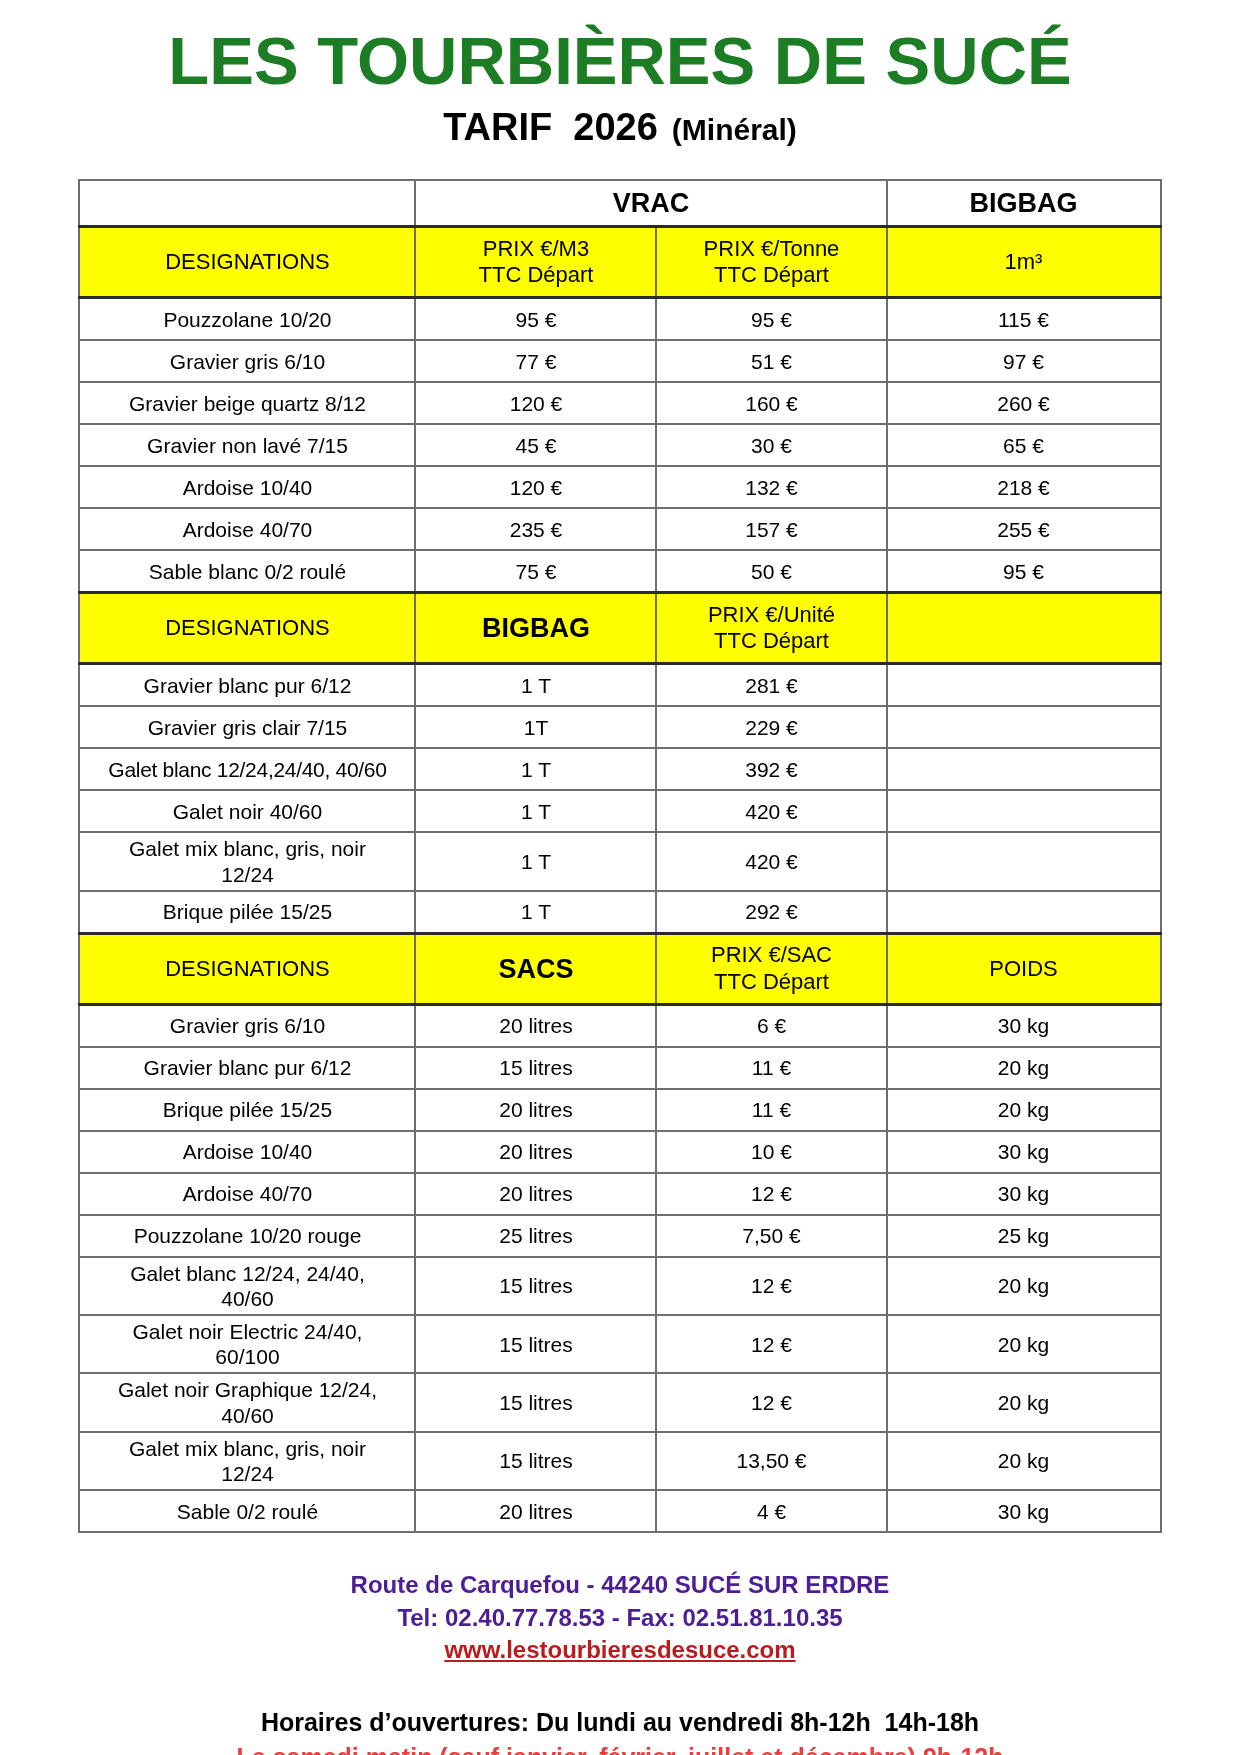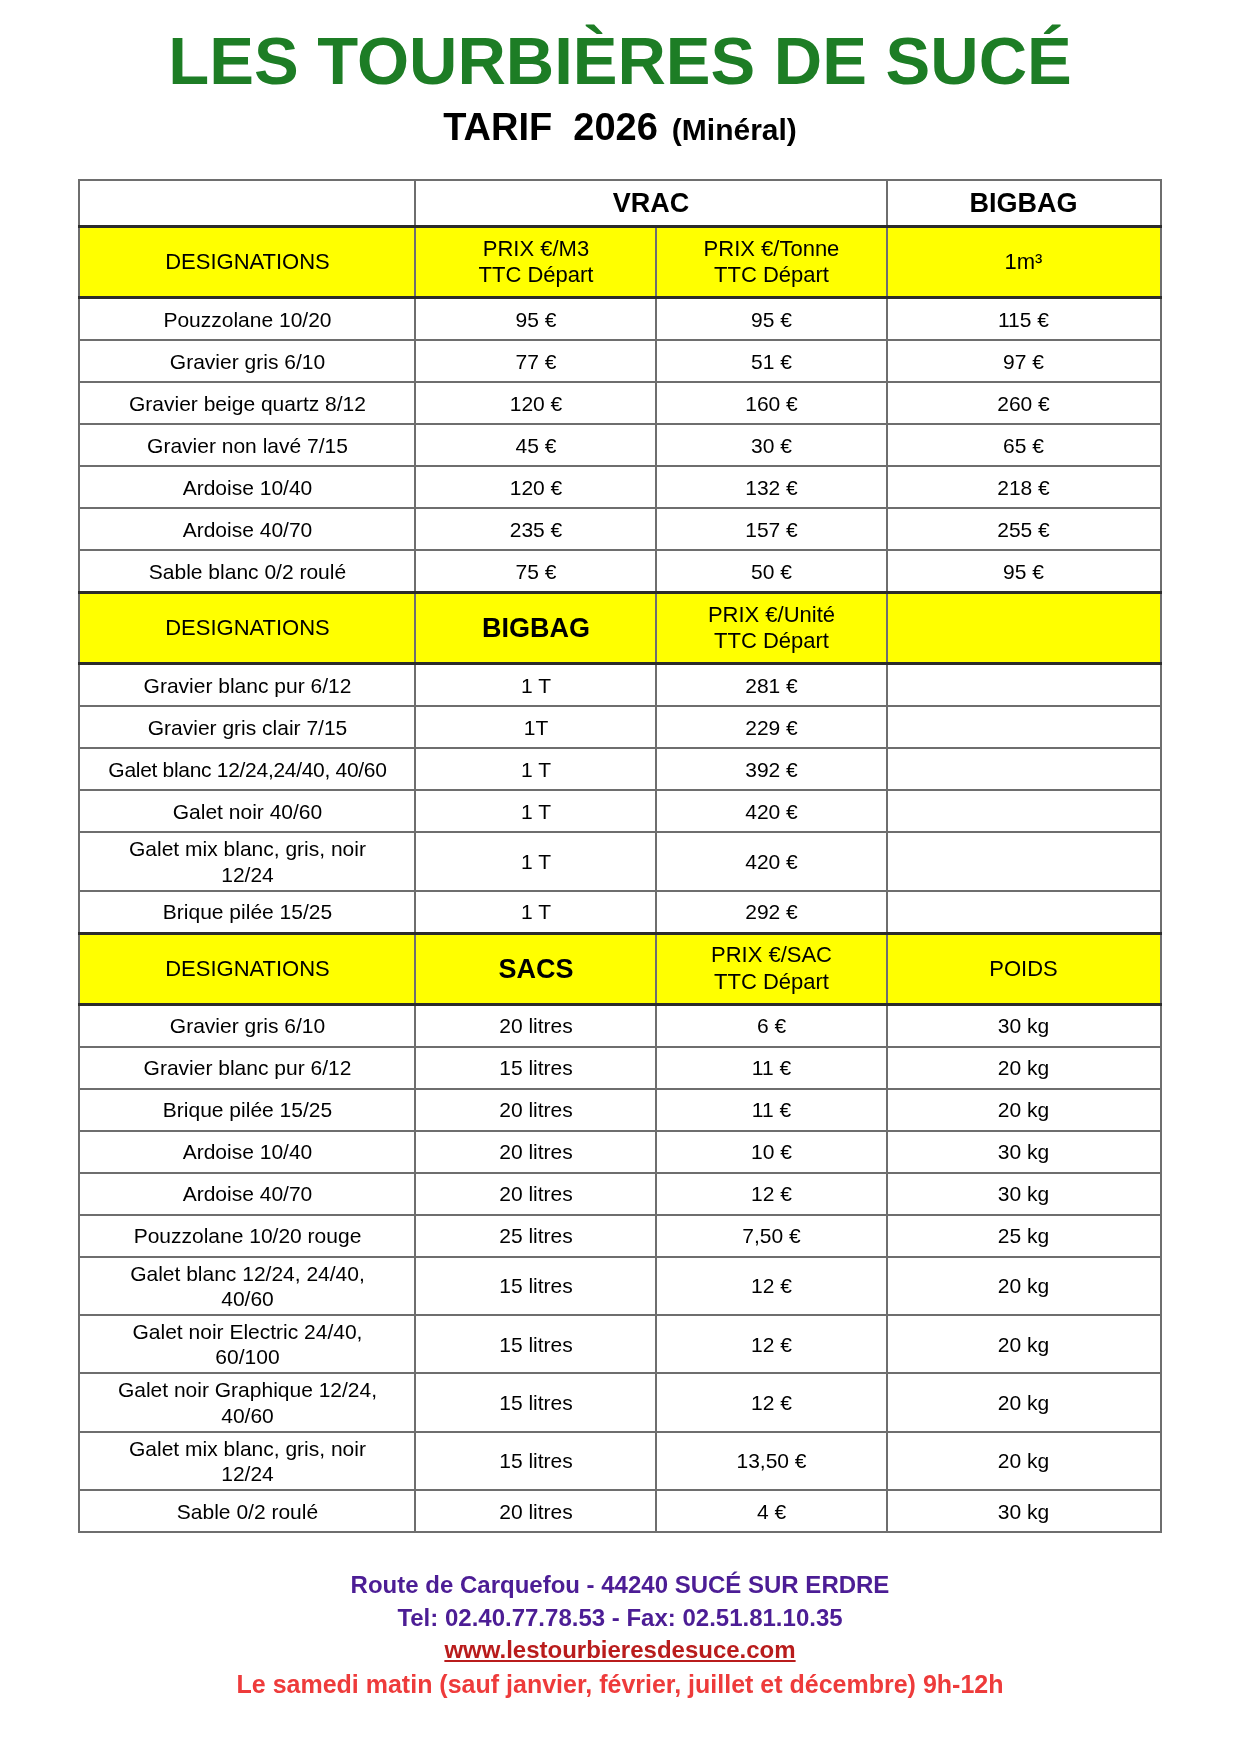--- a/index.html
+++ b/index.html
@@ -284,16 +284,17 @@
         </tr>
       </tbody>
   </table>
 
   <div class="footer">
     <div class="footer-green">Route de Carquefou - 44240 SUCÉ SUR ERDRE</div>
     <div class="footer-green">Tel: 02.40.77.78.53 - Fax: 02.51.81.10.35</div>
     <div class="website-row">
       <a class="website-link">www.lestourbieresdesuce.com</a>
     </div>
+    <div class="hours-line">Horaires d’ouvertures: Du lundi au vendredi 8h-12h  14h-18h</div>
     <div class="saturday-line">Le samedi matin (sauf janvier, février, juillet et décembre) 9h-12h</div>
   </div>
 
 </div>
 
 </body></html>

